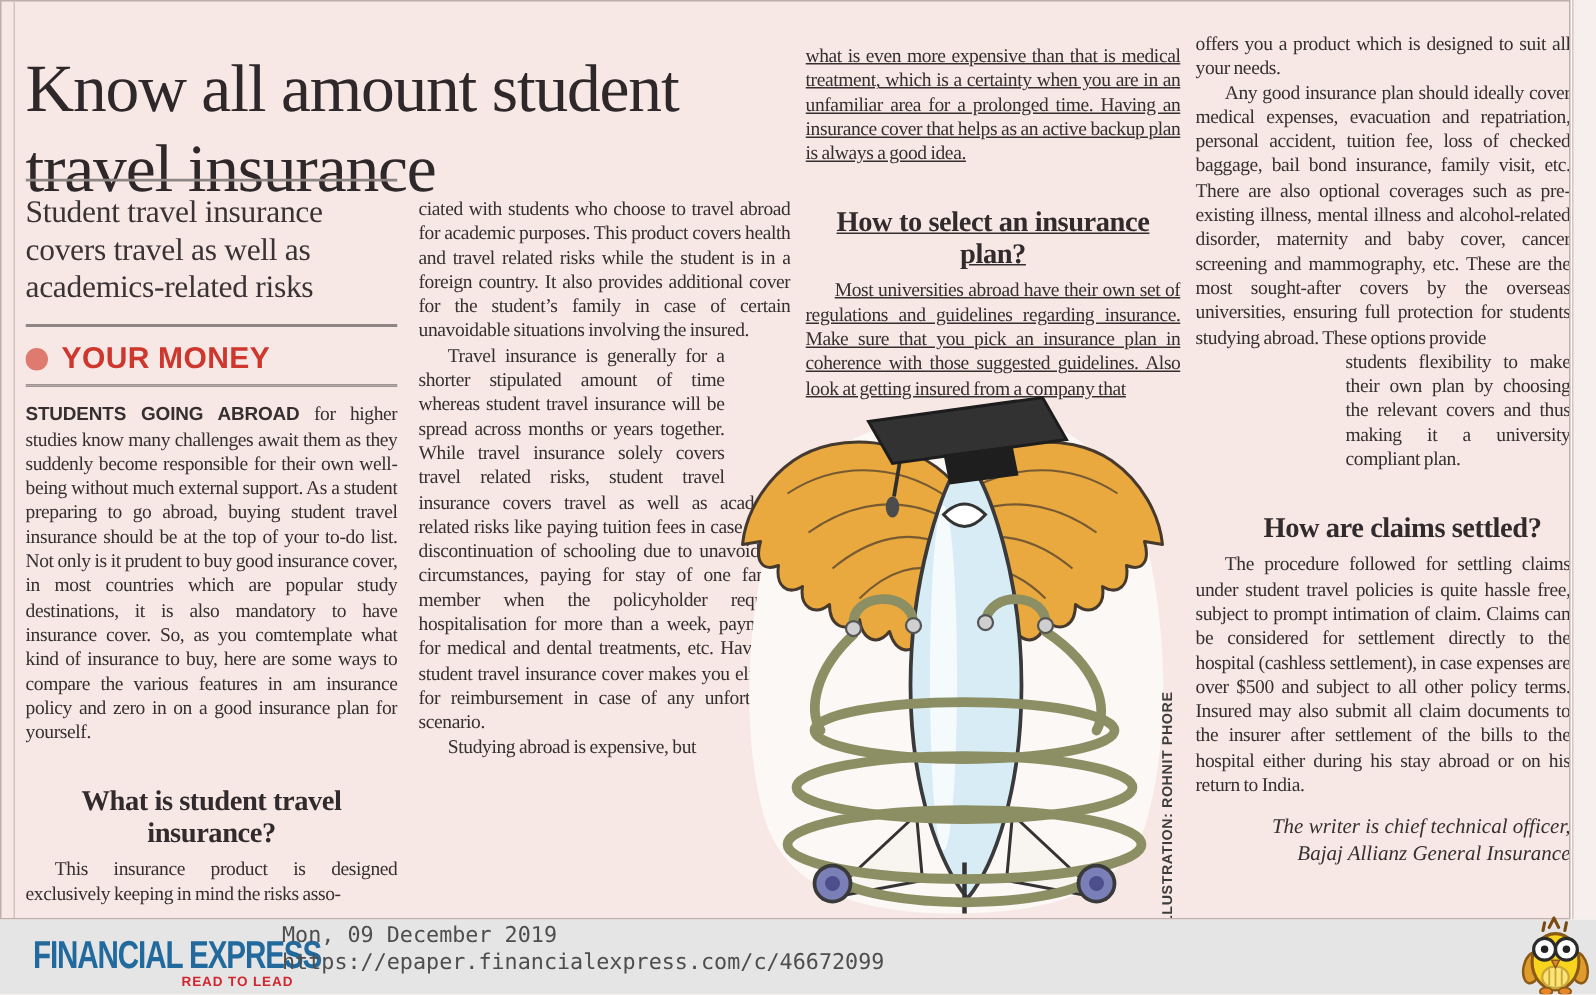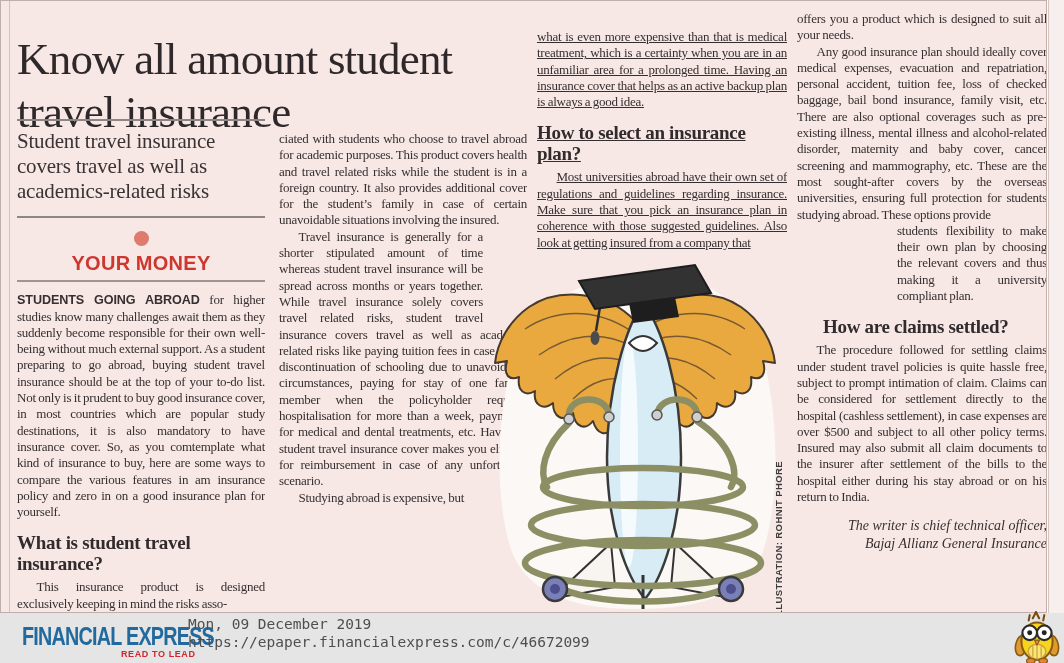--- a/index.html
+++ b/index.html
@@ -26,45 +26,45 @@
     color:#2e282a;font-weight:500;text-align:left;
   }
   .col{
     position:absolute;text-align:justify;
     font-size:13px;line-height:16.3px;color:#362f31;
     letter-spacing:-0.25px;word-spacing:-0.5px;overflow:hidden;
   }
   #col1{left:16px;top:118px;width:248px;height:494px;}
   #col2{left:278px;top:130px;width:248px;height:482px;}
   #col3{left:536px;top:28px;width:250px;height:240px;text-decoration:underline;}
-  #col4{left:796px;top:10px;width:250px;height:600px;}
+  #col4{left:796px;top:20px;width:250px;height:600px;}
   .col p{margin:0;}
   .indent{text-indent:1.5em;}
   .rule2{border-top:2px solid #8e8585;}
   .rule1{border-top:1px solid #9d9493;}
   .standfirst{
     font-size:21px;line-height:25px;color:#3a3234;
     padding:8px 0 12px;text-align:left;letter-spacing:-0.2px;word-spacing:0;
   }
   .kicker{
     display:flex;align-items:center;gap:9px;margin:13px 0 9px;
     font-family:"Liberation Sans", sans-serif;font-weight:700;
-    font-size:20px;letter-spacing:0.3px;color:#ce372e;text-align:left;flex-direction:column;
+    font-size:20px;letter-spacing:0.3px;color:#ce372e;text-align:left;
   }
   .kicker .dot{width:15px;height:15px;border-radius:50%;background:#df7a6e;flex:0 0 auto;}
   .author{
     font-family:"Liberation Sans", sans-serif;font-weight:700;
     font-size:13.5px;letter-spacing:0.4px;color:#2f292b;
     padding:5px 0 5px;text-align:left;
   }
   .lead{font-family:"Liberation Sans", sans-serif;font-weight:700;font-size:12.6px;letter-spacing:-0.1px;}
   .intro{margin-top:10px !important;}
   .question{
     font-size:19px;line-height:21px;font-weight:600;letter-spacing:-0.3px;
-    margin:12px 0 5px;color:#322b2d;text-align:left;word-spacing:0;
+    margin:28px 0 5px;color:#322b2d;text-align:center;word-spacing:0;
   }
   .claims-heading{padding-left:26px;}
   .signoff{
     margin-top:12px;text-align:right;font-style:italic;
     font-size:14px;line-height:18px;color:#362f31;letter-spacing:0;word-spacing:0;
   }
   .wing-spacer-right{float:right;width:44px;height:82px;}
   .wing-spacer-left{float:left;width:100px;height:68px;}
   .illustration{position:absolute;left:482px;top:246px;width:300px;height:364px;}
   .credit{

